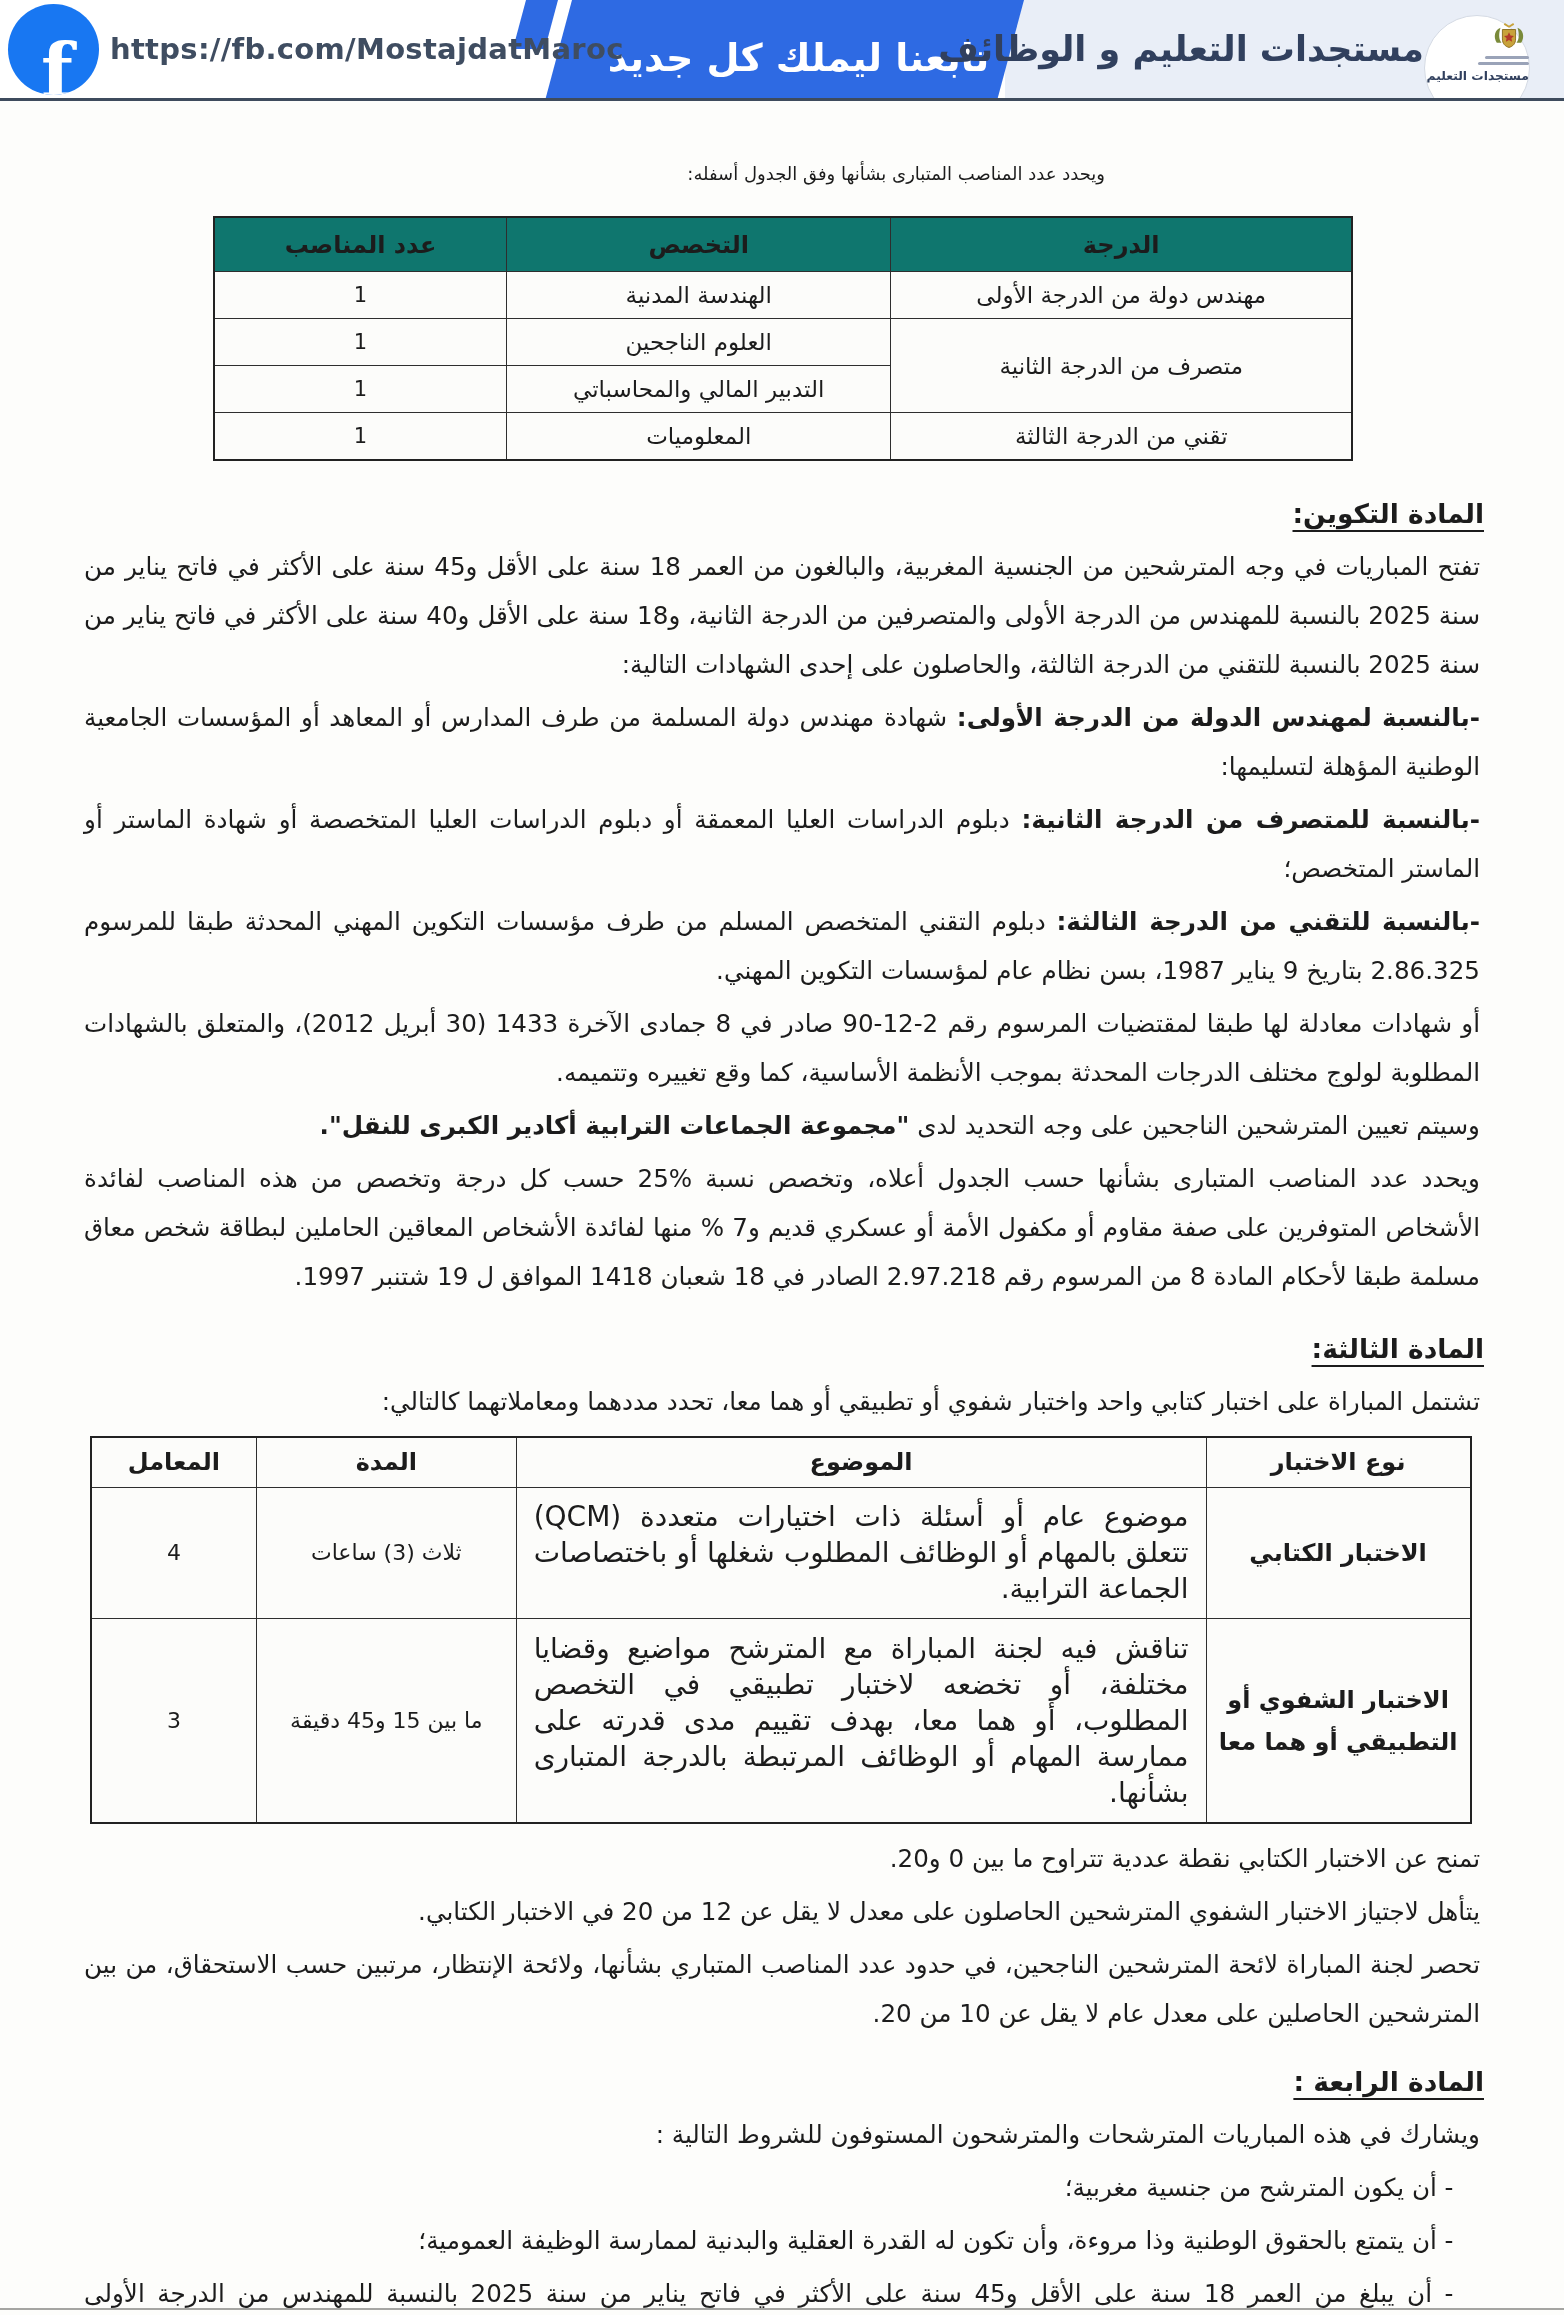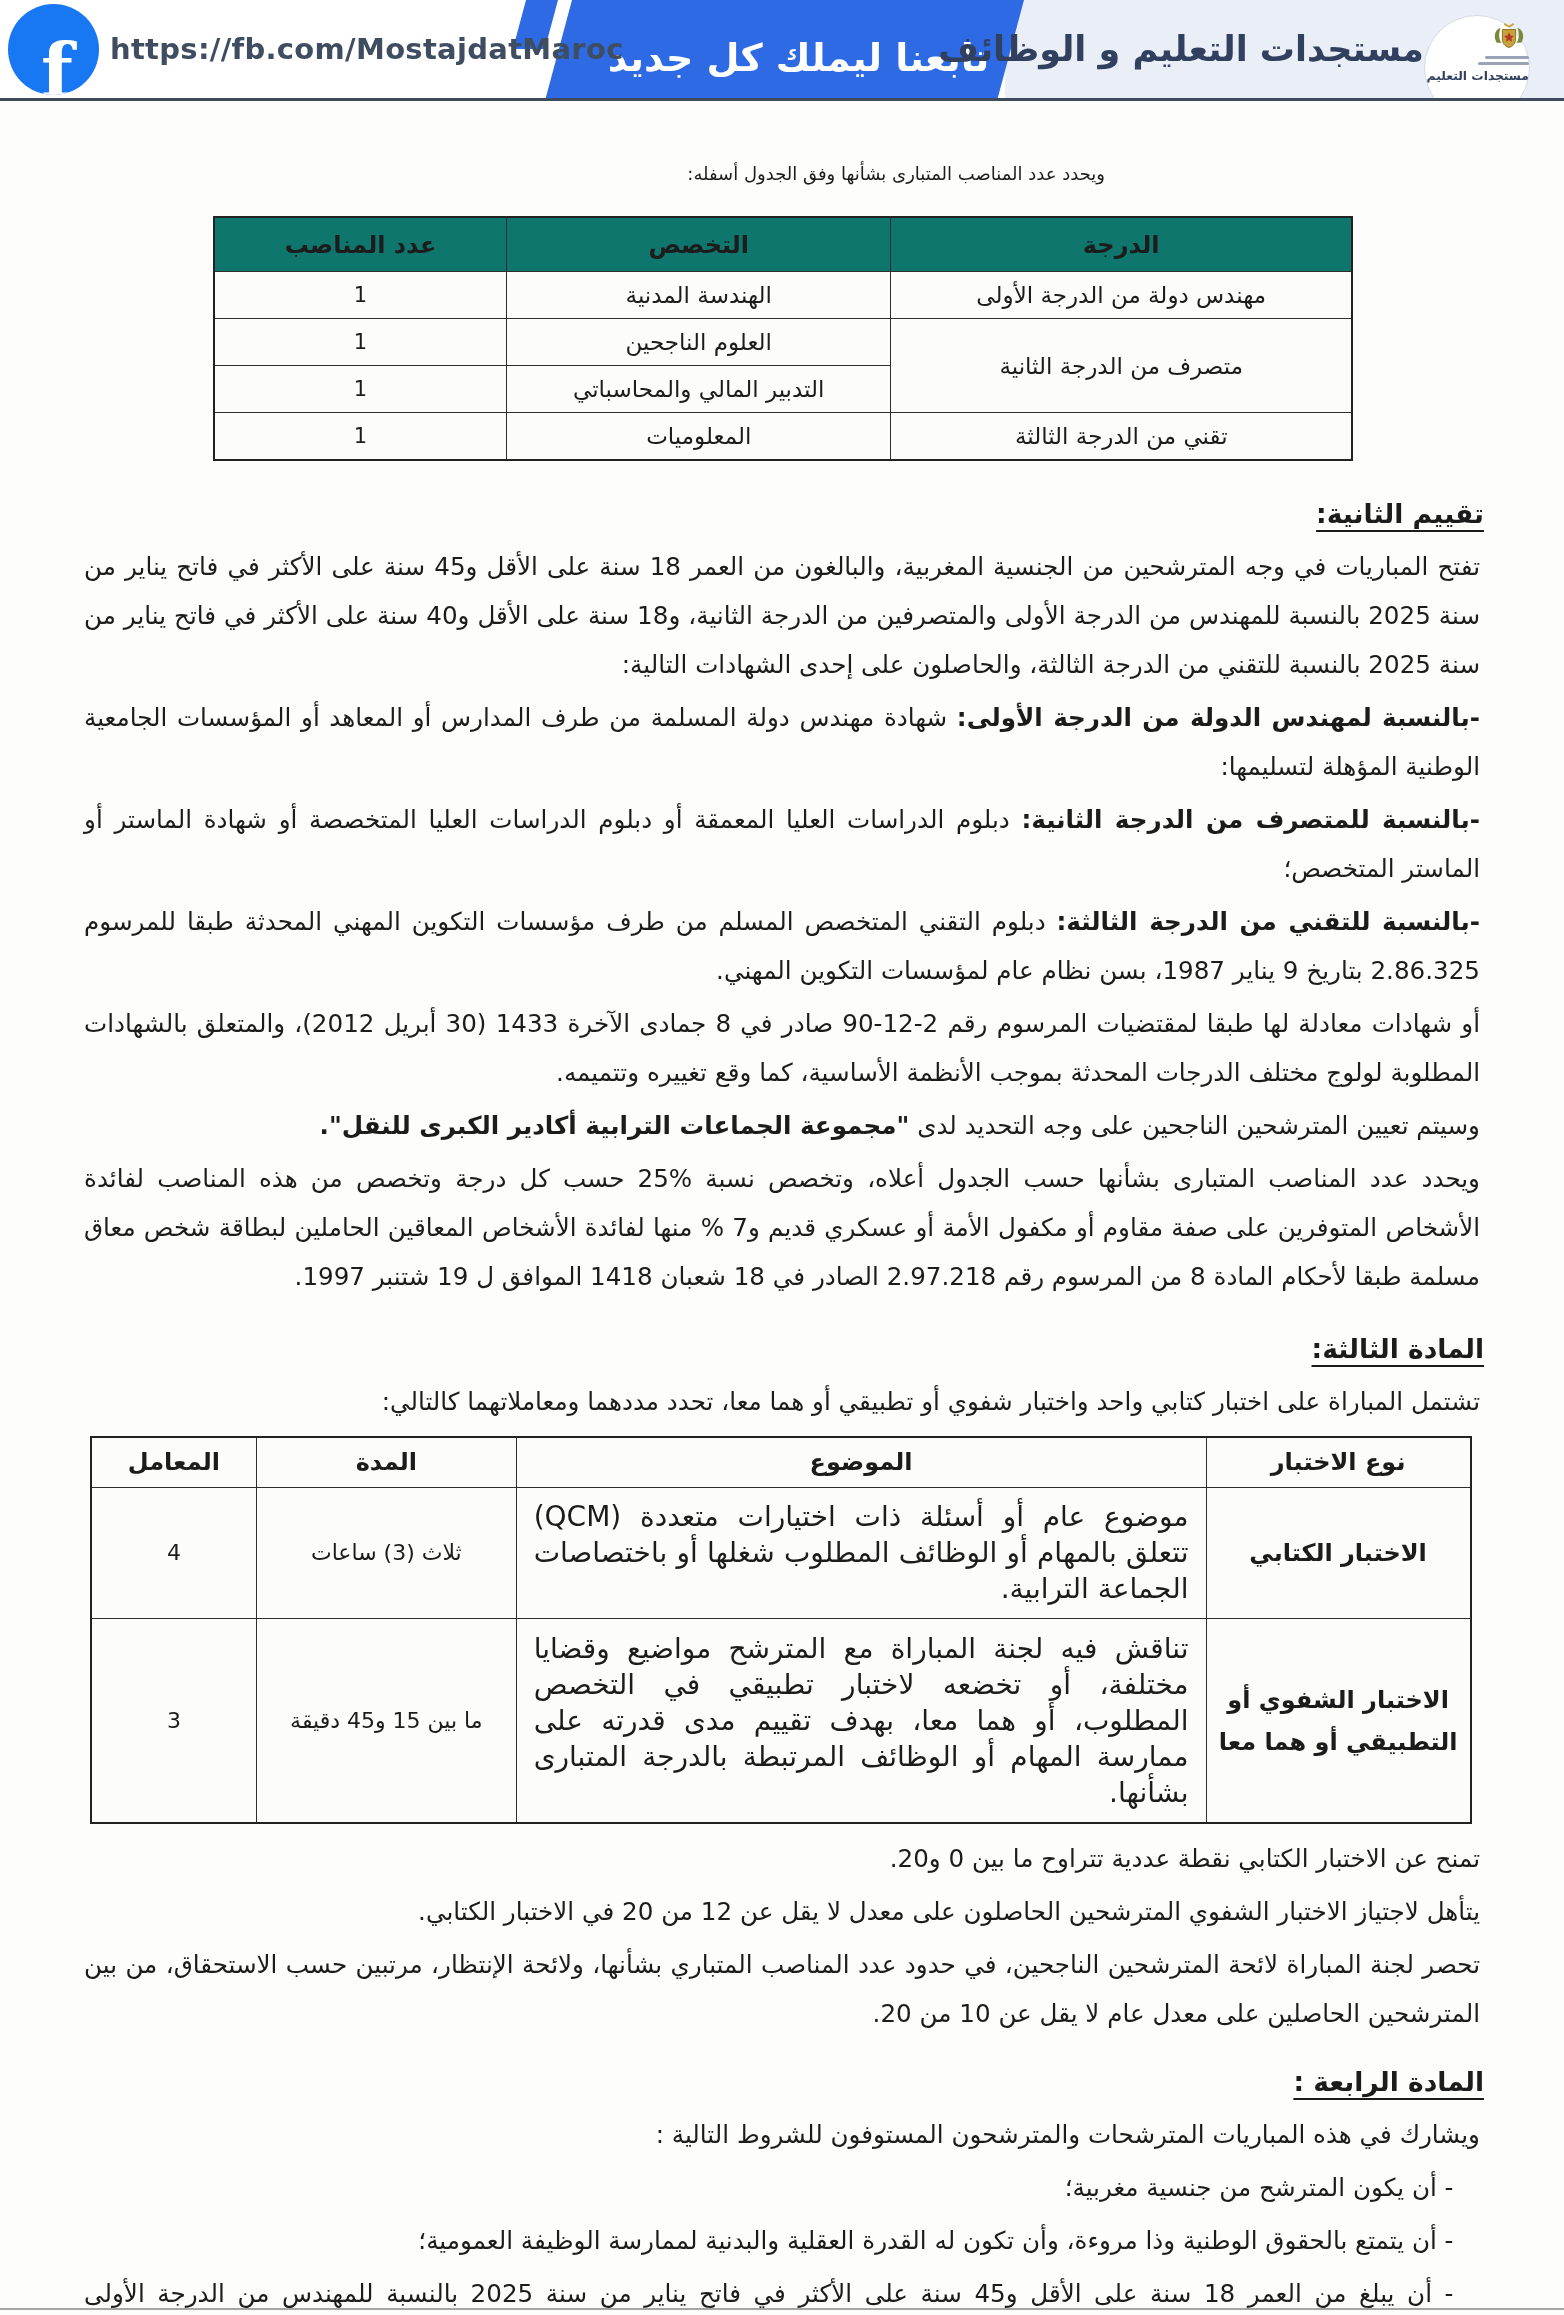--- a/index.html
+++ b/index.html
@@ -129,21 +129,21 @@
             <td class="count">1</td>
           </tr>
           <tr>
             <td>تقني من الدرجة الثالثة</td>
             <td>المعلوميات</td>
             <td class="count">1</td>
           </tr>
         </tbody>
       </table>
 
-      <span class="h-article mt30">تقييم الثانية:</span>
+      <span class="h-article mt30">المادة التكوين:</span>
       <p class="p">تفتح المباريات في وجه المترشحين من الجنسية المغربية، والبالغون من العمر 18 سنة على الأقل و45 سنة على الأكثر في فاتح يناير من سنة 2025 بالنسبة للمهندس من الدرجة الأولى والمتصرفين من الدرجة الثانية، و18 سنة على الأقل و40 سنة على الأكثر في فاتح يناير من سنة 2025 بالنسبة للتقني من الدرجة الثالثة، والحاصلون على إحدى الشهادات التالية:</p>
       <p class="p"><span class="lead">-بالنسبة لمهندس الدولة من الدرجة الأولى:</span><span> شهادة مهندس دولة المسلمة من طرف المدارس أو المعاهد أو المؤسسات الجامعية الوطنية المؤهلة لتسليمها:</span></p>
       <p class="p"><span class="lead">-بالنسبة للمتصرف من الدرجة الثانية:</span><span> دبلوم الدراسات العليا المعمقة أو دبلوم الدراسات العليا المتخصصة أو شهادة الماستر أو الماستر المتخصص؛</span></p>
       <p class="p"><span class="lead">-بالنسبة للتقني من الدرجة الثالثة:</span><span> دبلوم التقني المتخصص المسلم من طرف مؤسسات التكوين المهني المحدثة طبقا للمرسوم 2.86.325 بتاريخ 9 يناير 1987، بسن نظام عام لمؤسسات التكوين المهني.</span></p>
       <p class="p">أو شهادات معادلة لها طبقا لمقتضيات المرسوم رقم 2-12-90 صادر في 8 جمادى الآخرة 1433 (30 أبريل 2012)، والمتعلق بالشهادات المطلوبة لولوج مختلف الدرجات المحدثة بموجب الأنظمة الأساسية، كما وقع تغييره وتتميمه.</p>
       <p class="p"><span>وسيتم تعيين المترشحين الناجحين على وجه التحديد لدى </span><span class="lead">"مجموعة الجماعات الترابية أكادير الكبرى للنقل".</span></p>
       <p class="p">ويحدد عدد المناصب المتبارى بشأنها حسب الجدول أعلاه، وتخصص نسبة %25 حسب كل درجة وتخصص من هذه المناصب لفائدة الأشخاص المتوفرين على صفة مقاوم أو مكفول الأمة أو عسكري قديم و7 % منها لفائدة الأشخاص المعاقين الحاملين لبطاقة شخص معاق مسلمة طبقا لأحكام المادة 8 من المرسوم رقم 2.97.218 الصادر في 18 شعبان 1418 الموافق ل 19 شتنبر 1997.</p>
 
       <span class="h-article mt24">المادة الثالثة:</span>
       <p class="p">تشتمل المباراة على اختبار كتابي واحد واختبار شفوي أو تطبيقي أو هما معا، تحدد مددهما ومعاملاتهما كالتالي:</p>

